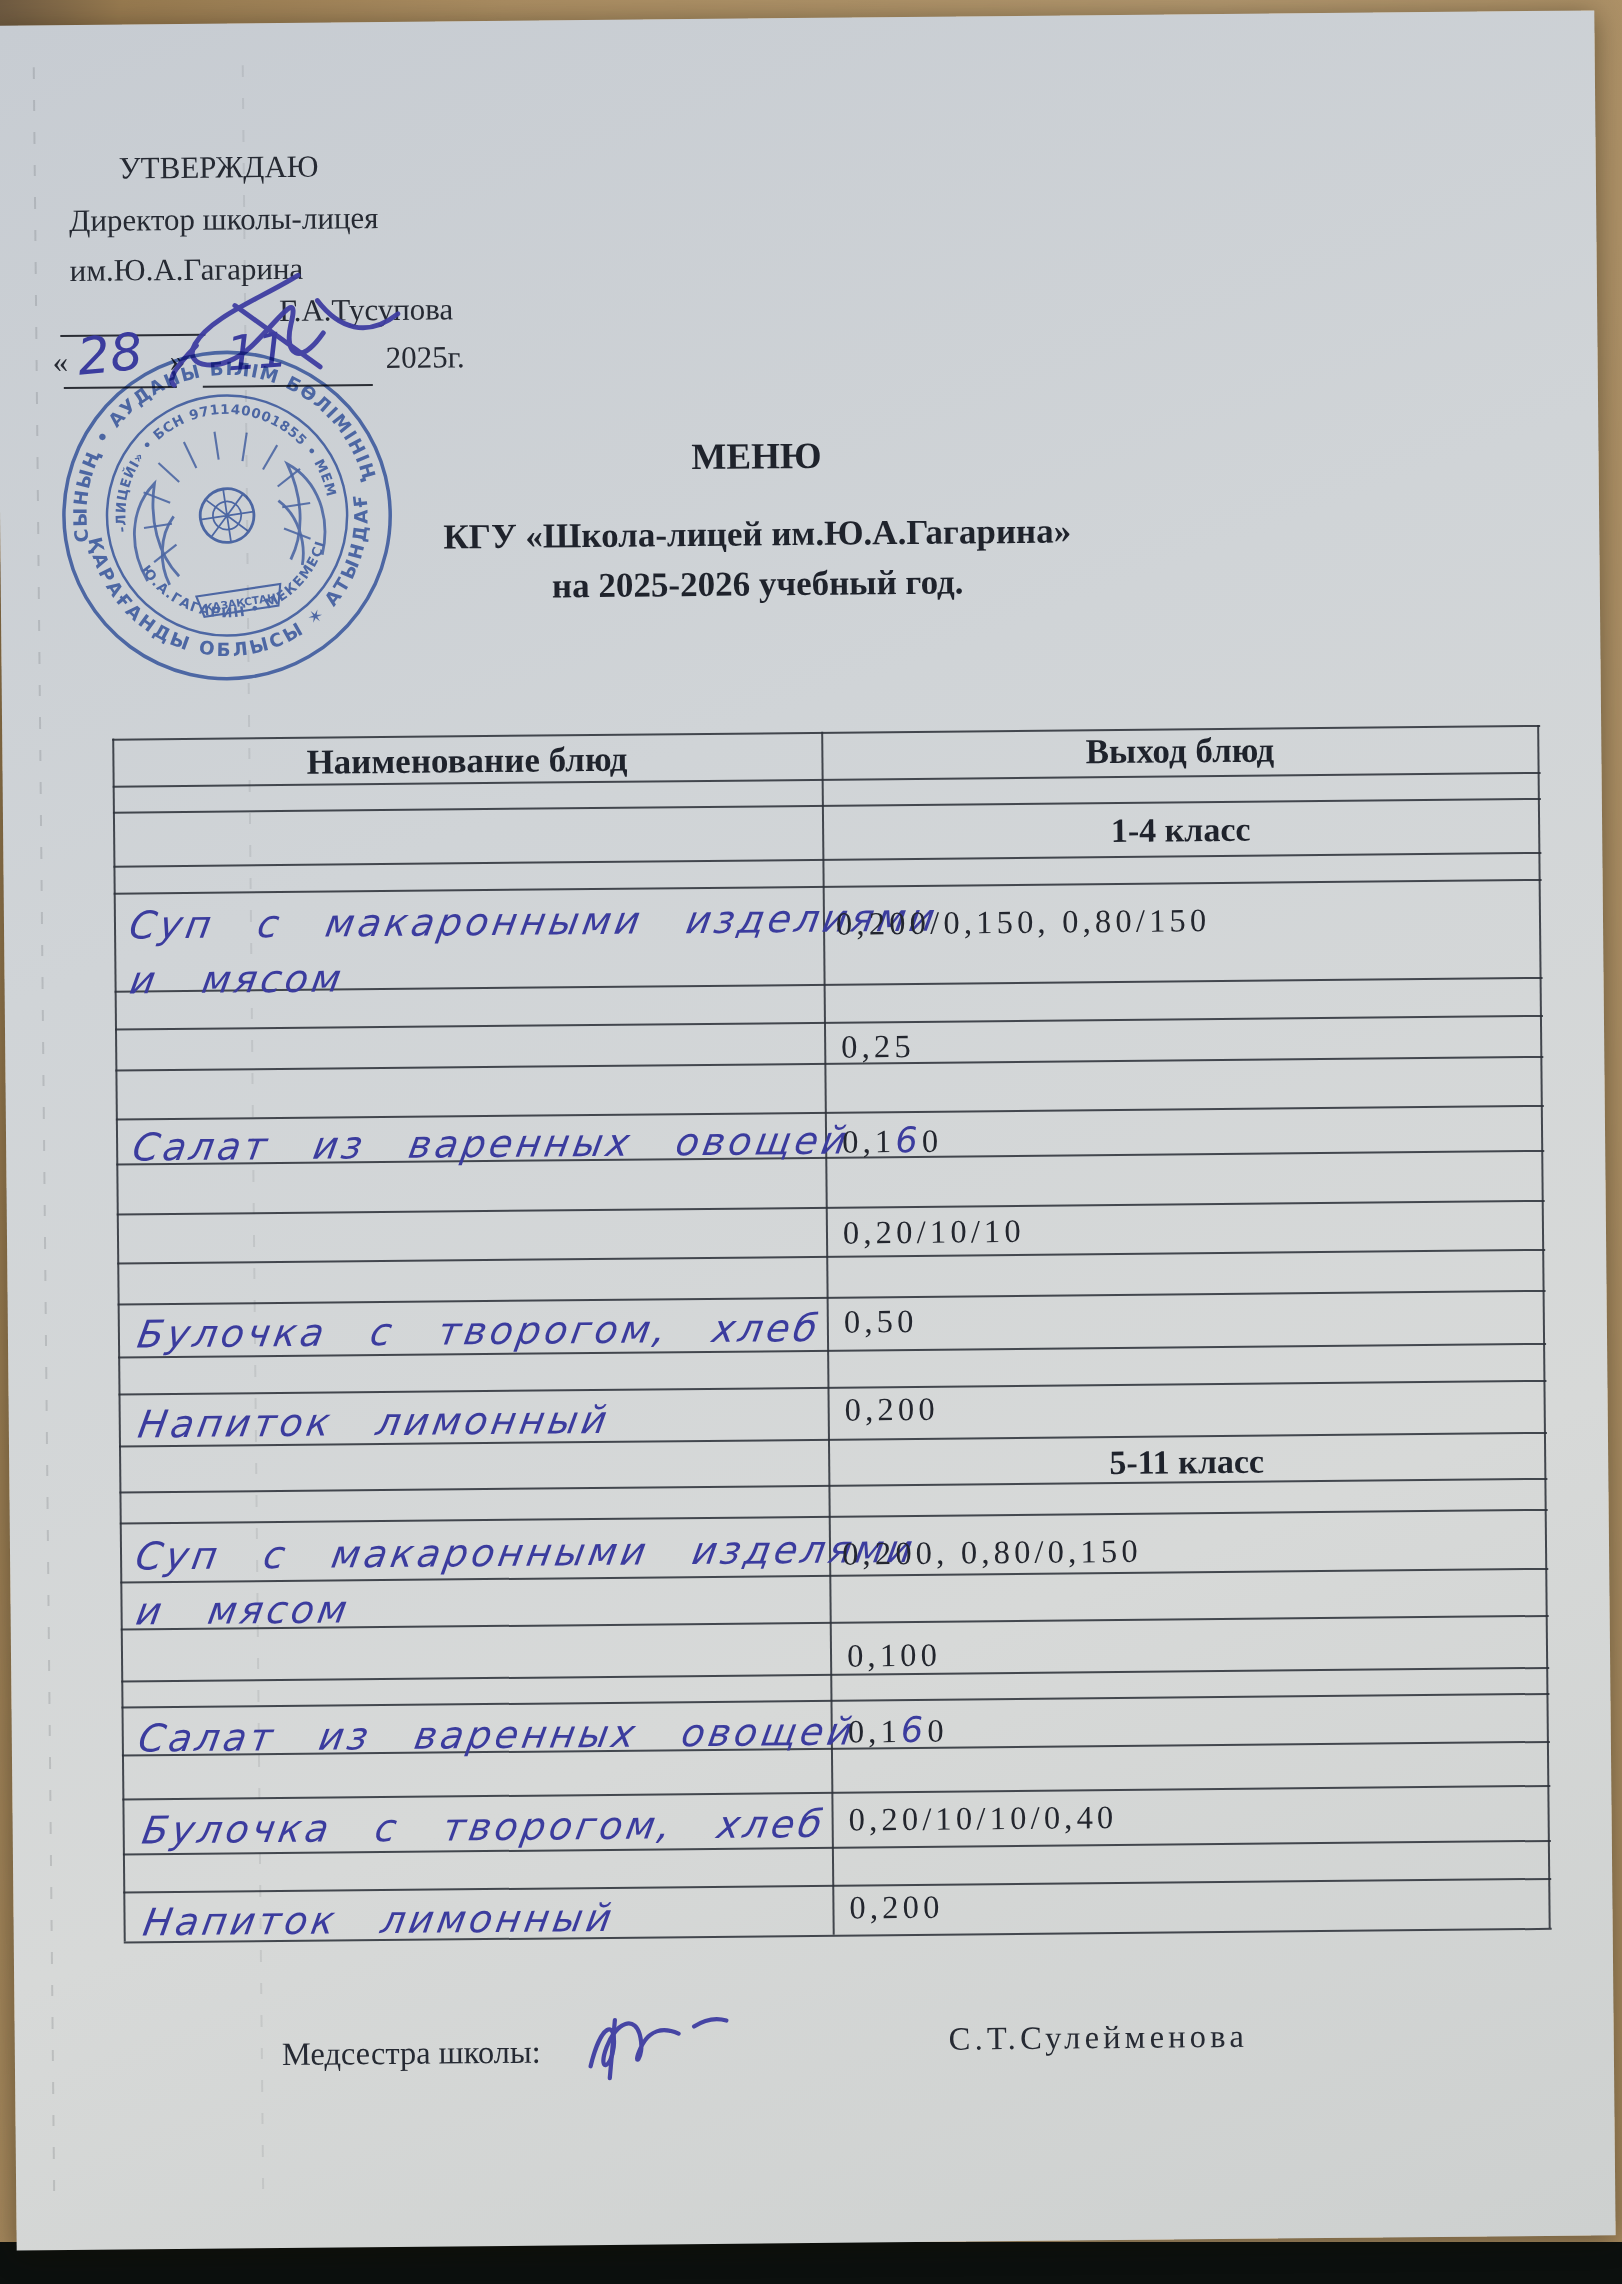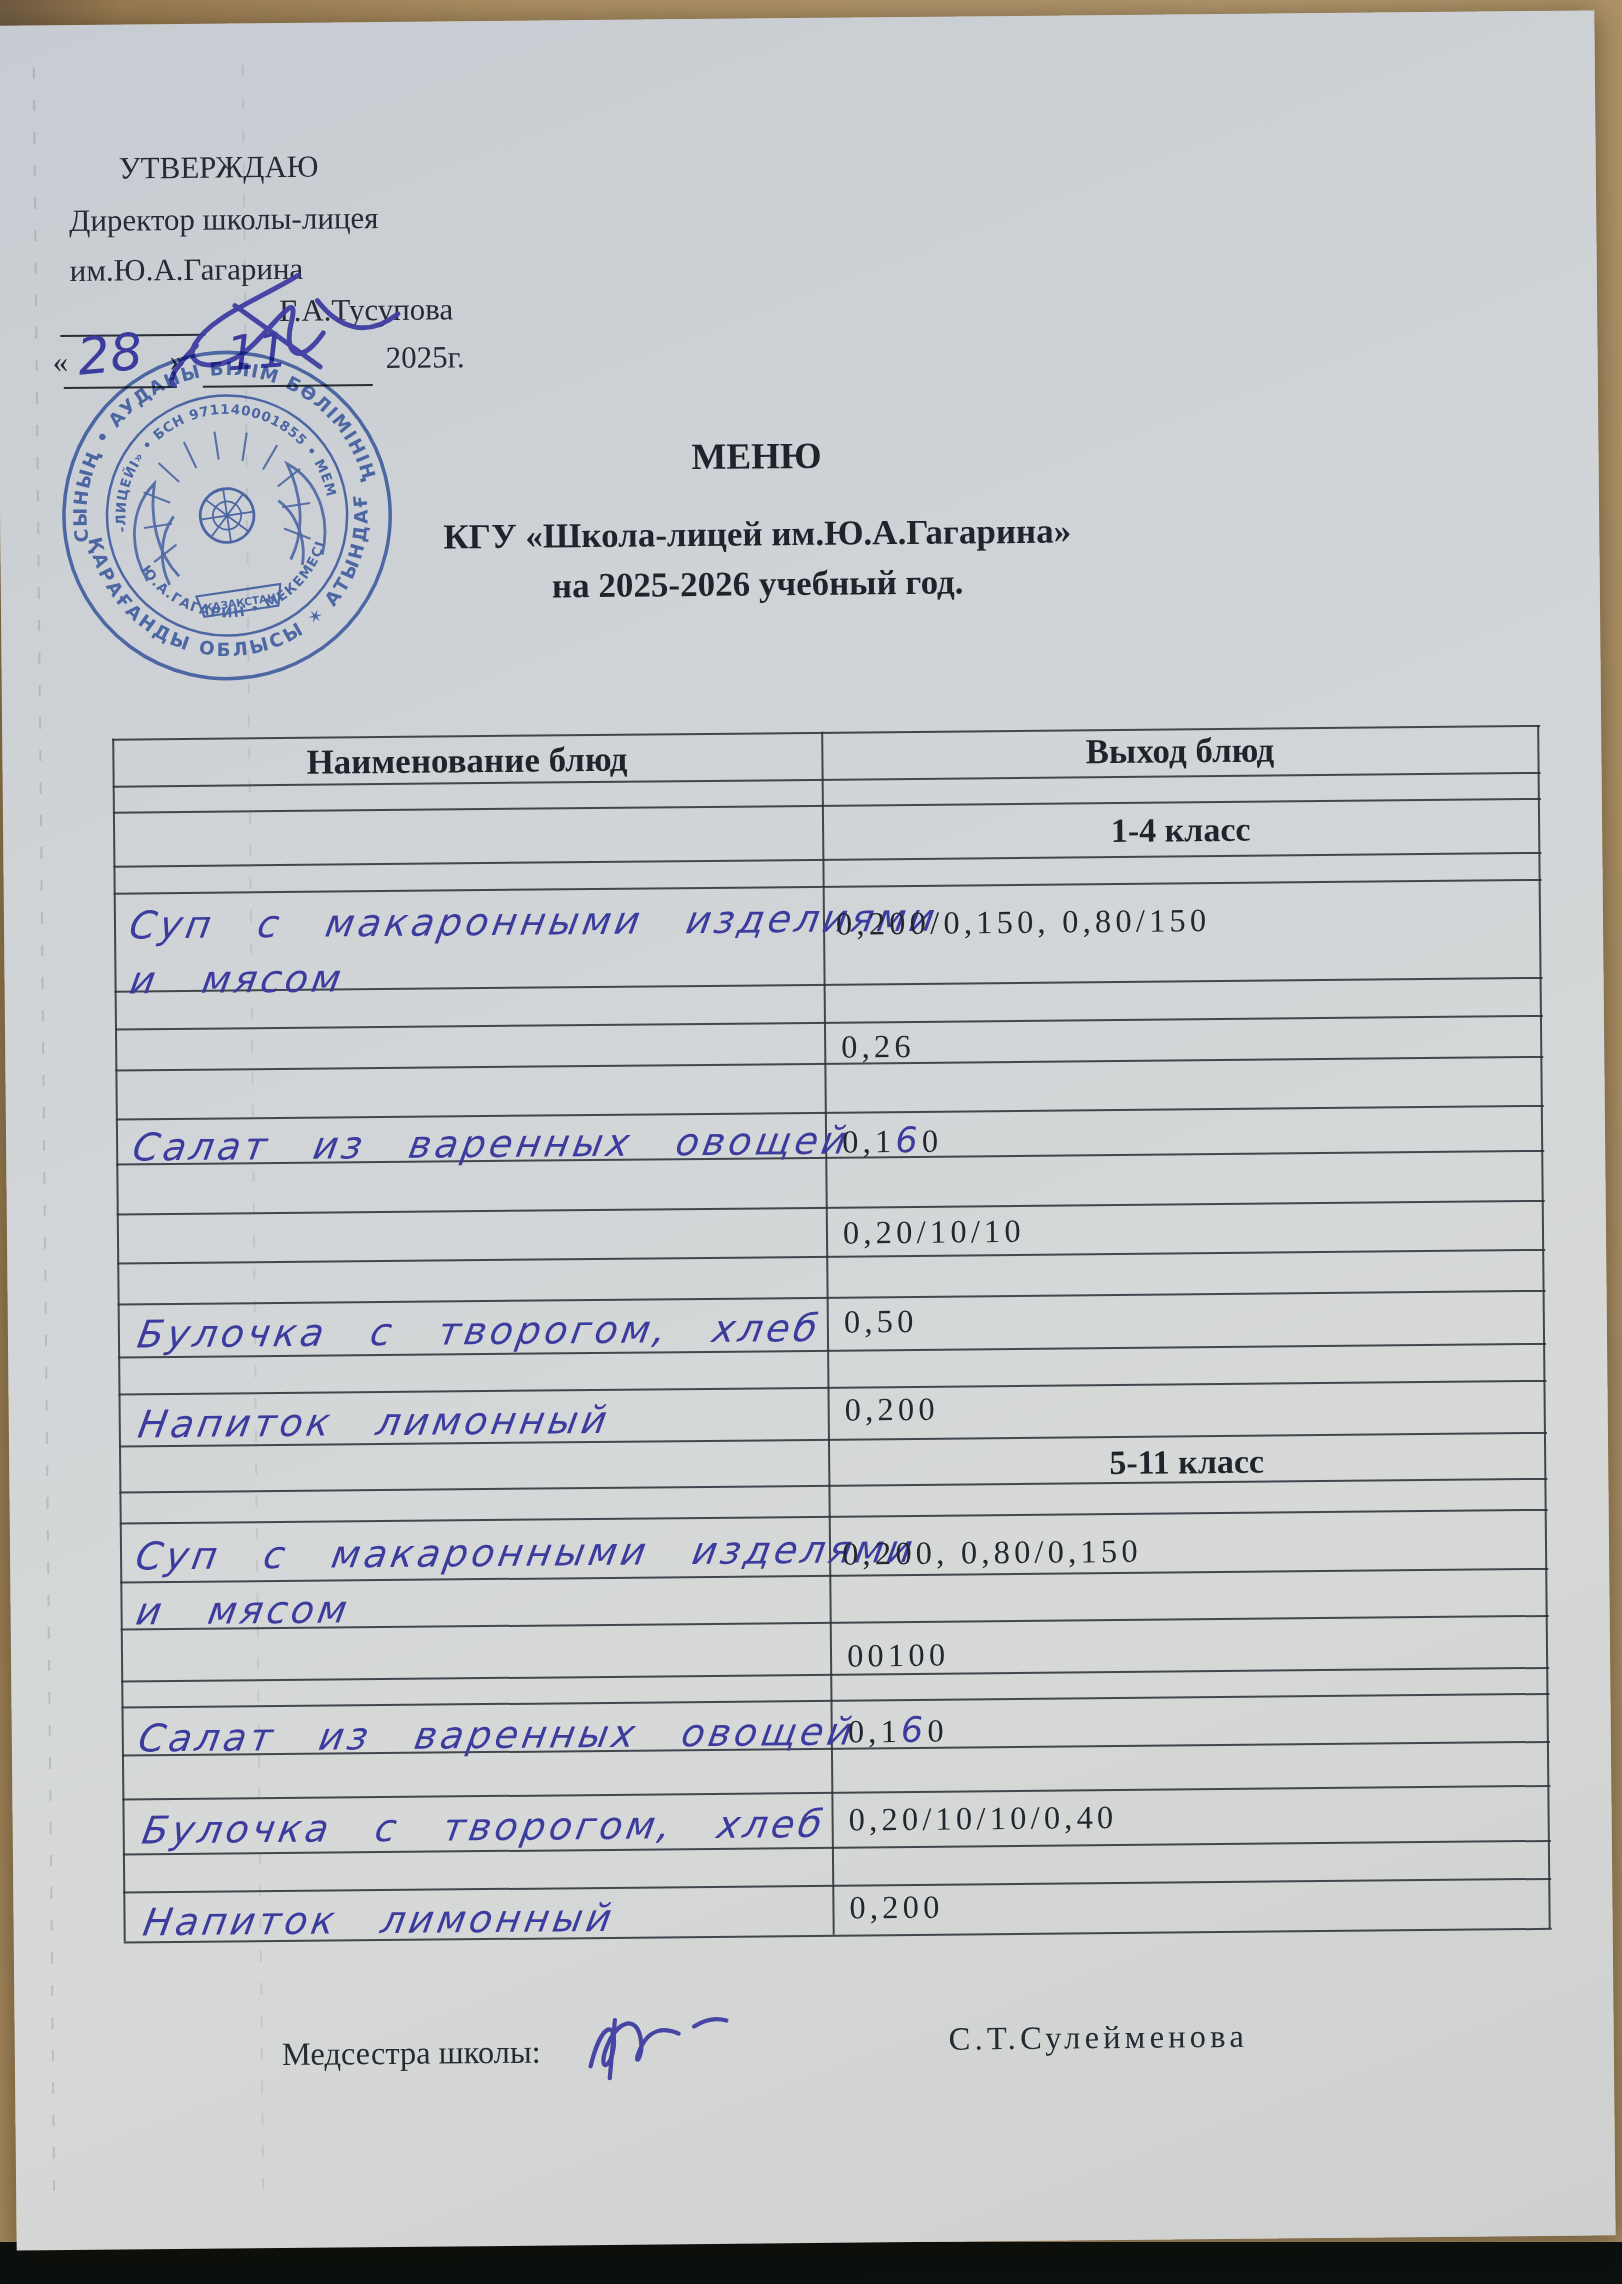--- a/index.html
+++ b/index.html
@@ -167,21 +167,21 @@
     <div class="hdr" style="left:709px;top:2.8px;width:717px;">Выход блюд</div>
 
     <div class="sec" style="left:709px;top:83px;width:717px;">1-4 класс</div>
 
     <div class="cell" style="left:15.5px;top:165px;width:707px;">
       <div class="hw dish">Суп с макаронными изделиями</div><br>
       <div class="hw dish" style="margin-top:11.3px;">и мясом</div>
     </div>
     <div class="val" style="left:722px;top:174px;">0,200/0,150, 0,80/150</div>
 
-    <div class="val" style="left:726px;top:297px;">0,26</div>
+    <div class="val" style="left:726px;top:297px;">0,25</div>
 
     <div class="cell" style="left:17px;top:387px;">
       <span class="hw dish">Салат из варенных овощей</span>
     </div>
     <div class="val" style="left:726px;top:389px;"><span>0,1</span><span class="hand-digit" style="font-size:35px;">6</span><span>0</span></div>
 
     <div class="val" style="left:726px;top:483px;">0,20/10/10</div>
 
     <div class="cell" style="left:20px;top:574px;">
       <span class="hw dish">Булочка с творогом, хлеб</span>
@@ -194,21 +194,21 @@
     <div class="val" style="left:726px;top:660px;">0,200</div>
 
     <div class="sec" style="left:709px;top:715px;width:717px;">5-11 класс</div>
 
     <div class="cell" style="left:15.5px;top:796px;width:707px;">
       <div class="hw dish">Суп с макаронными изделями</div><br>
       <div class="hw dish" style="margin-top:11.3px;">и мясом</div>
     </div>
     <div class="val" style="left:722px;top:804px;">0,200, 0,80/0,150</div>
 
-    <div class="val" style="left:726px;top:906px;">00100</div>
+    <div class="val" style="left:726px;top:906px;">0,100</div>
 
     <div class="cell" style="left:17px;top:978px;">
       <span class="hw dish">Салат из варенных овощей</span>
     </div>
     <div class="val" style="left:726px;top:979px;"><span>0,1</span><span class="hand-digit" style="font-size:35px;">6</span><span>0</span></div>
 
     <div class="cell" style="left:20px;top:1070px;">
       <span class="hw dish">Булочка с творогом, хлеб</span>
     </div>
     <div class="val" style="left:726px;top:1070px;">0,20/10/10/0,40</div>

